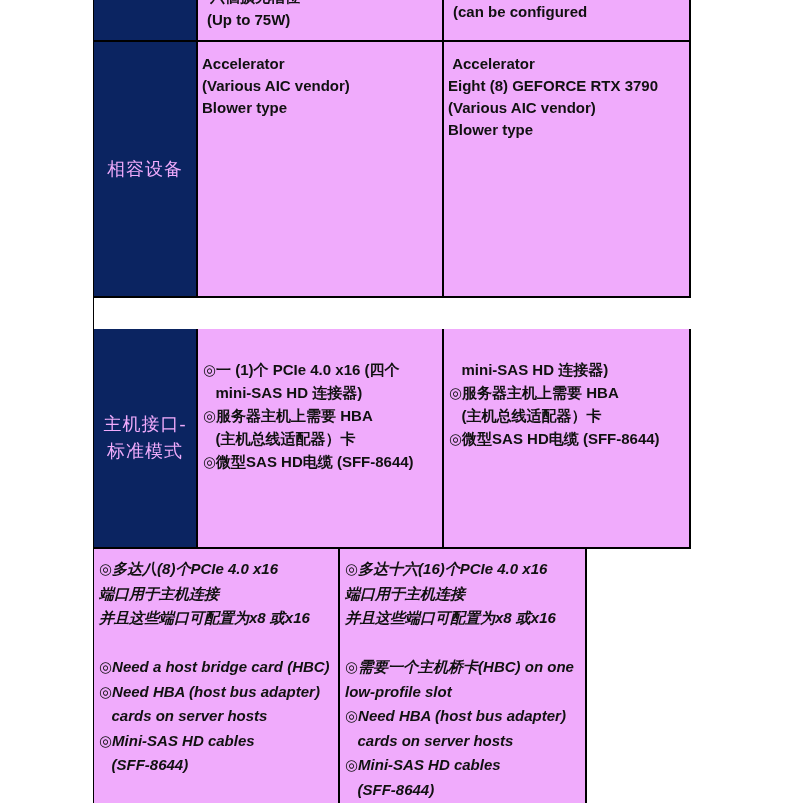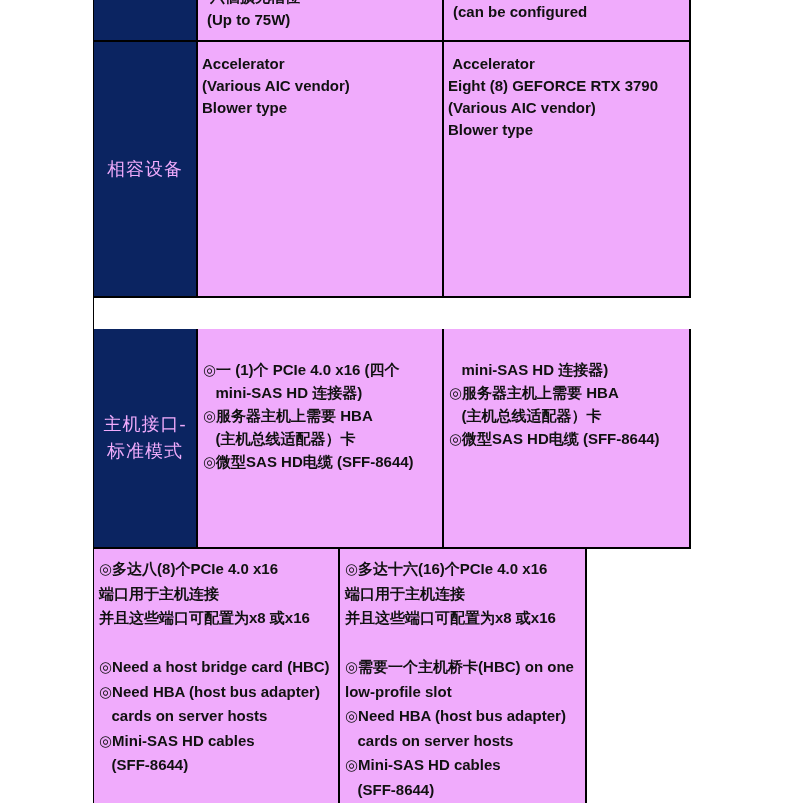--- a/index.html
+++ b/index.html
@@ -43,21 +43,21 @@
   .rcell{width:247px;}
   .r1 .cell{height:42px;}
   .r2 .cell{height:256px;}
   .r3 .cell{height:220px;margin-top:31px;}
   .r4 .cell{height:262px;}
   .lines{white-space:pre-wrap;font-weight:bold;}
   .lines .line{white-space:pre-wrap;}
   .r1 .lines{padding:1px 0 0 9px;font-size:15px;line-height:22px;}
   .r2 .lines{padding:11px 0 0 4px;font-size:15px;line-height:22px;}
   .r3 .lines{padding:29px 0 0 5px;font-size:15px;line-height:23px;}
-  .r4 .lines{padding:8px 0 0 5px;font-size:15px;line-height:24.5px;}
+  .r4 .lines{padding:8px 0 0 5px;font-size:15px;line-height:24.5px;font-style:italic;}
   
   .clip{height:8px;overflow:hidden;margin-left:12px;}
   .clip-inner{margin-top:-13px;font-size:15px;font-weight:bold;line-height:20px;}
 </style>
 </head>
 <body>
 
 <div class="page">
   <div class="spec-table">
 

